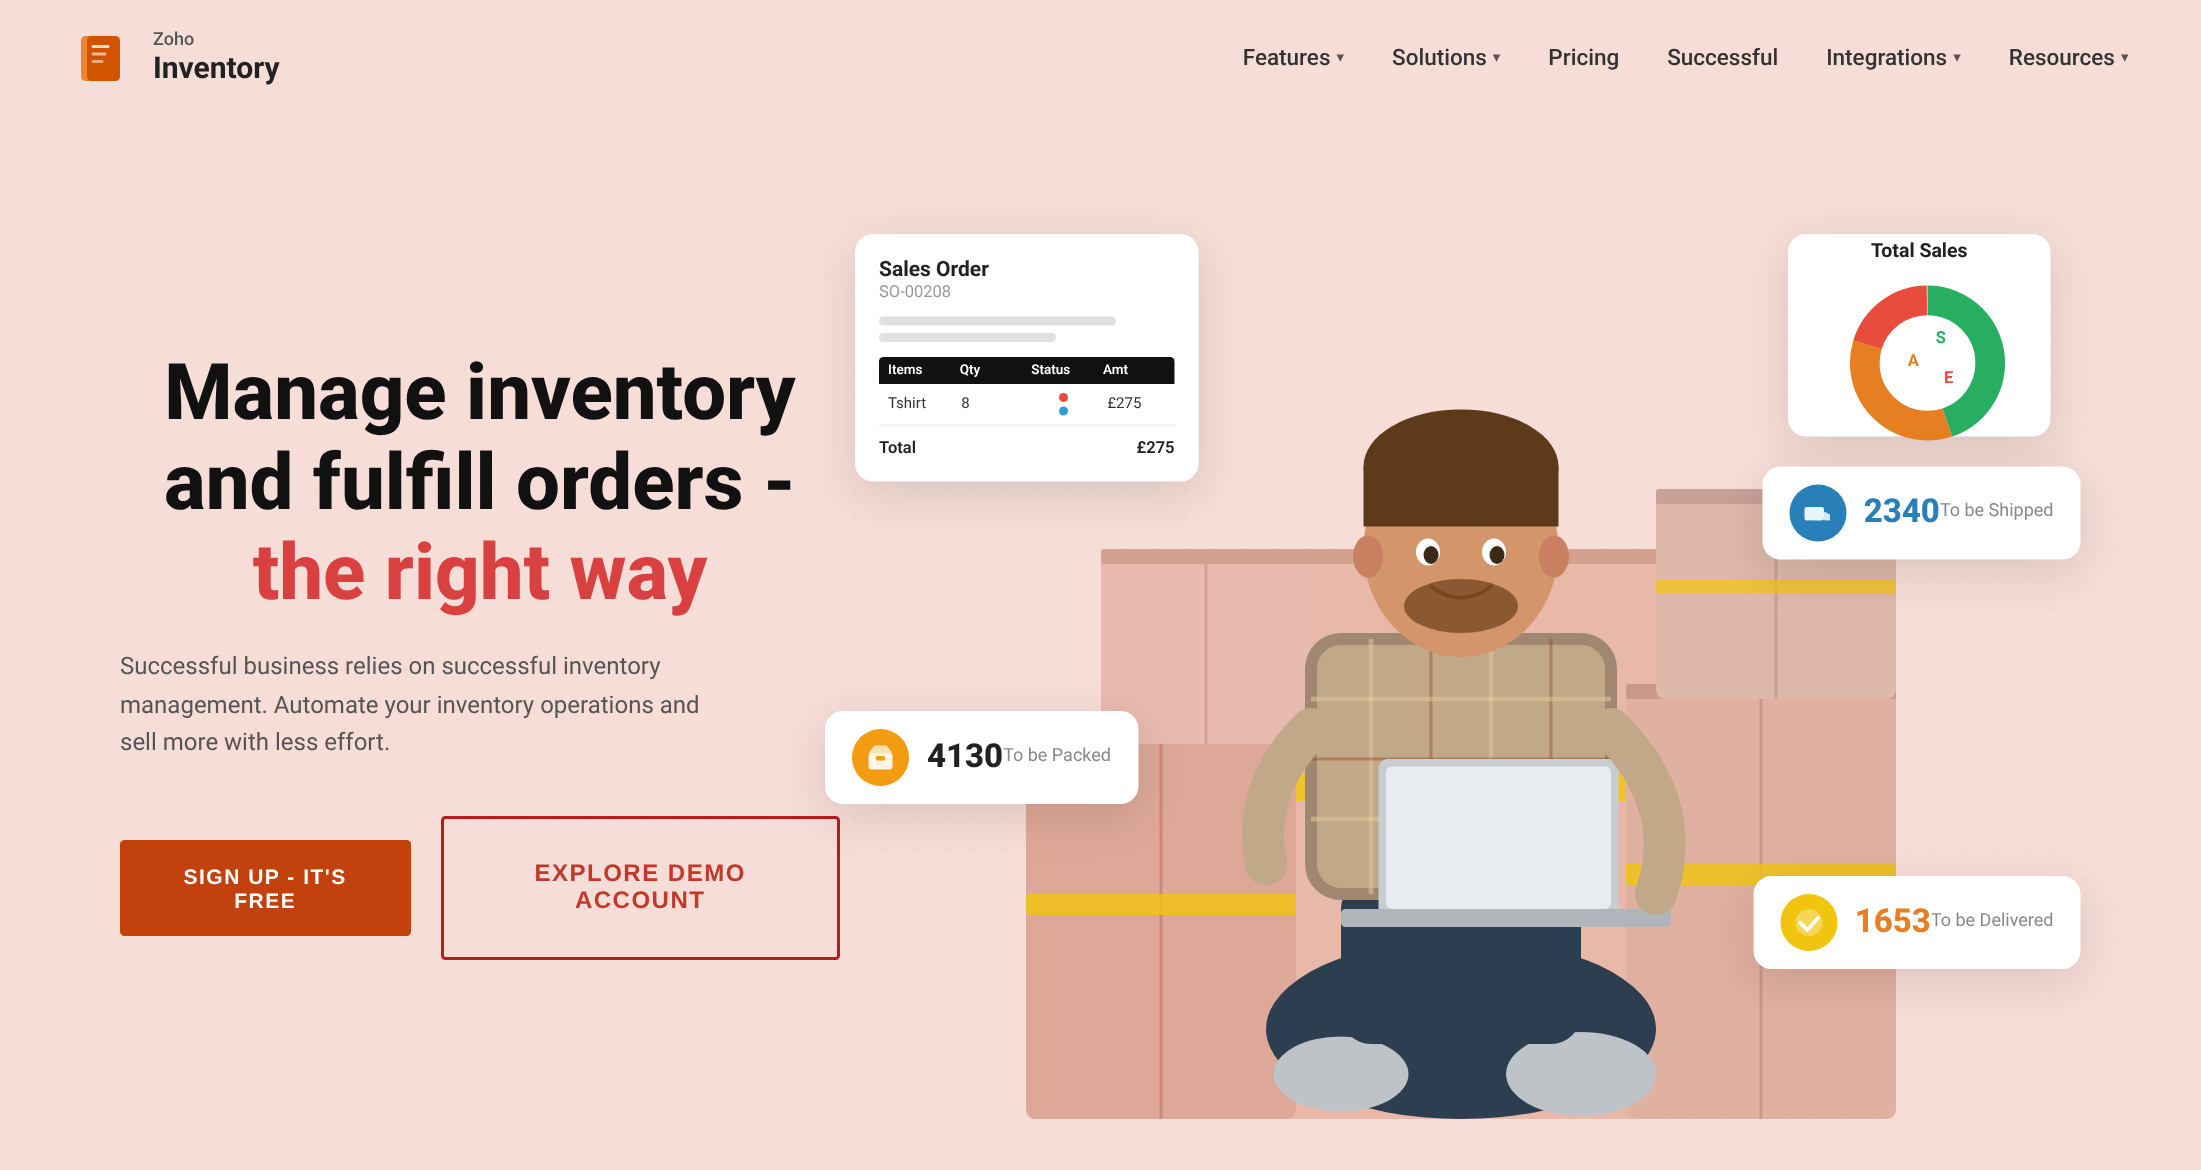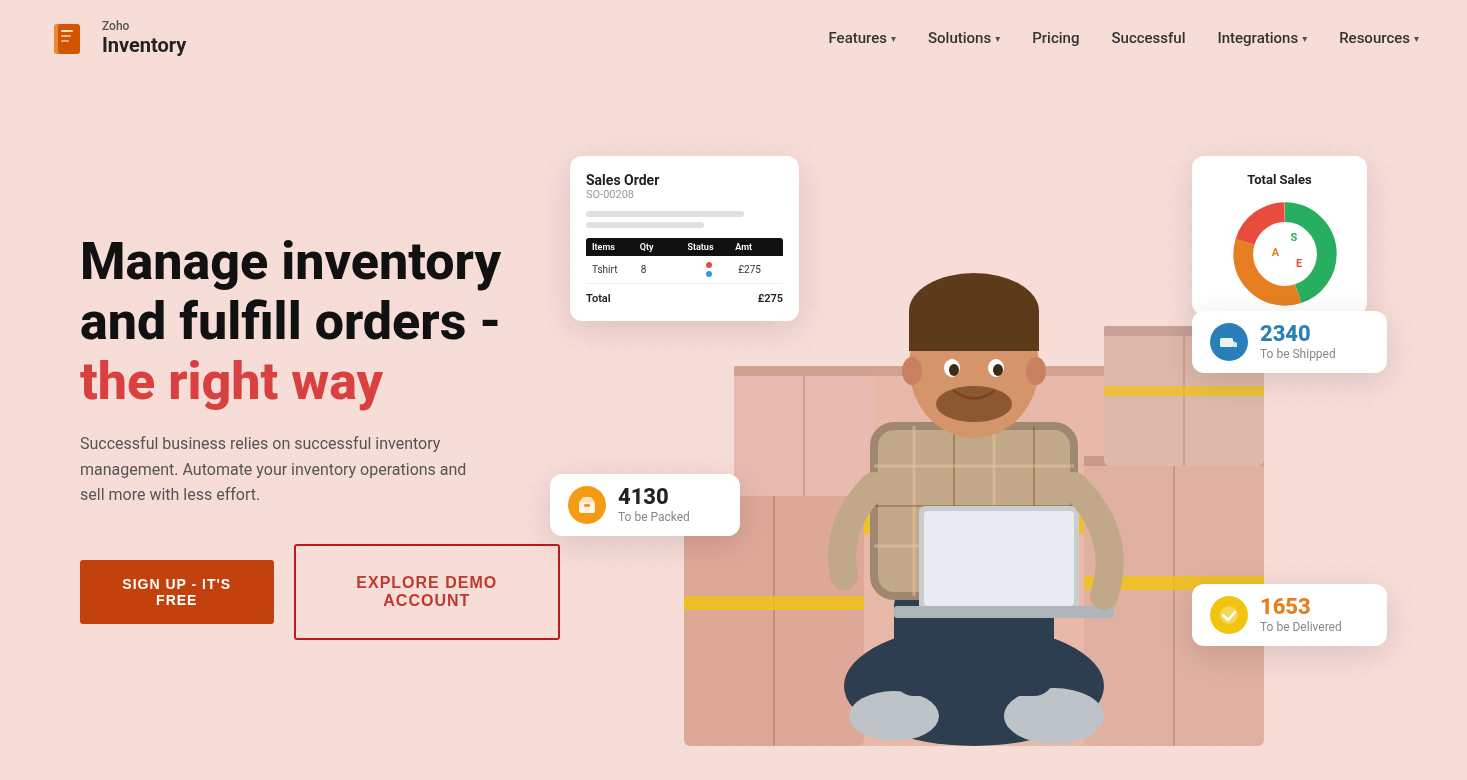--- a/index.html
+++ b/index.html
@@ -73,20 +73,21 @@
     .hero-text {
       flex: 0 0 480px;
       z-index: 2;
     }
     .hero-title {
       font-size: 52px;
       font-weight: 800;
       color: #111;
       line-height: 1.15;
       margin-bottom: 8px;
+      text-align: center;
     }
     .hero-title-red {
       color: #d94040;
       font-size: 52px;
       font-weight: 800;
     }
     .hero-subtitle {
       font-size: 16px;
       color: #555;
       line-height: 1.6;
@@ -260,21 +261,21 @@
       display: flex;
       align-items: center;
       justify-content: center;
       font-size: 18px;
       flex-shrink: 0;
     }
     .stat-icon-orange { background: #f39c12; }
     .stat-icon-blue { background: #2980b9; }
     .stat-icon-yellow { background: #f1c40f; }
 
-    .stat-info { display: flex; flex-direction: column; }
+    .stat-info { display: flex; flex-direction: row; text-align: right; }
     .stat-number {
       font-size: 22px;
       font-weight: 800;
       color: #222;
       line-height: 1;
     }
     .stat-label {
       font-size: 12px;
       color: #888;
       margin-top: 2px;
@@ -463,21 +464,21 @@
           </div>
         </span>
         <span>£275</span>
       </div>
       <div class="so-total">
         <span>Total</span>
         <span>£275</span>
       </div>
     </div>
 
-    <div class="card card-total-sales" style="position:absolute;top:50px;right:20px;z-index:10;width:175px;padding:16px;">
+    <div class="card card-total-sales" style="position:absolute;top:50px;right:20px;z-index:10;width:175px;padding:4px;">
       <div class="ts-title">Total Sales</div>
       <div class="ts-donut">
         <svg viewBox="0 0 100 100" width="110" height="110">
 
           <circle cx="50" cy="50" r="38" fill="none" stroke="#27ae60" stroke-width="18" stroke-dasharray="107 238" stroke-dashoffset="0" transform="rotate(-90 50 50)"></circle>
 
           <circle cx="50" cy="50" r="38" fill="none" stroke="#e67e22" stroke-width="18" stroke-dasharray="83 238" stroke-dashoffset="-107" transform="rotate(-90 50 50)"></circle>
 
           <circle cx="50" cy="50" r="38" fill="none" stroke="#e74c3c" stroke-width="18" stroke-dasharray="48 238" stroke-dashoffset="-190" transform="rotate(-90 50 50)"></circle>
 

